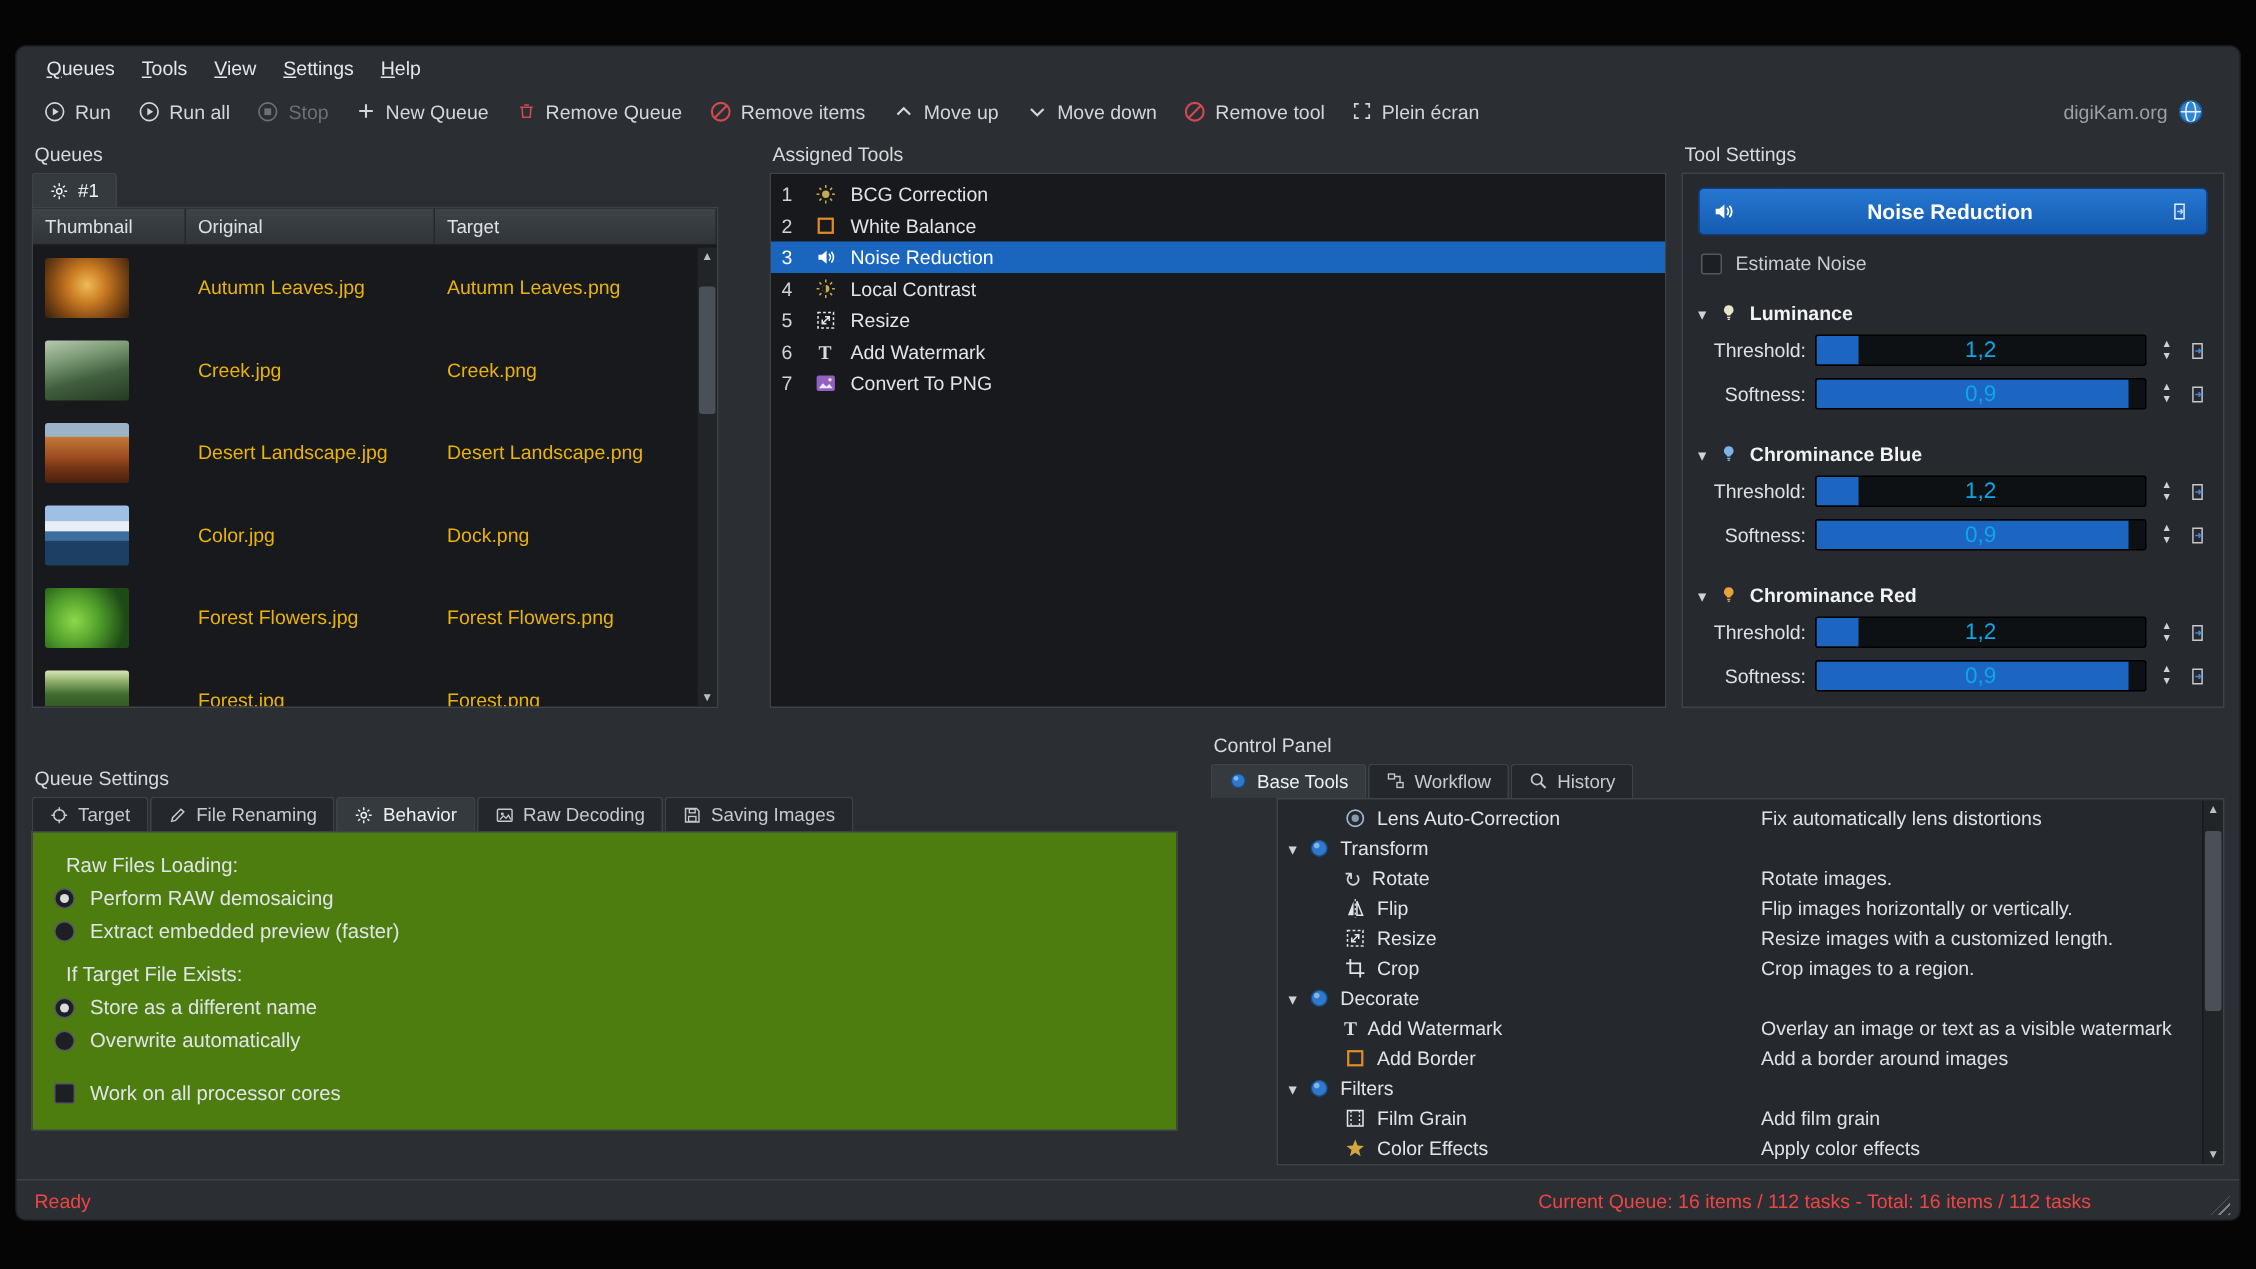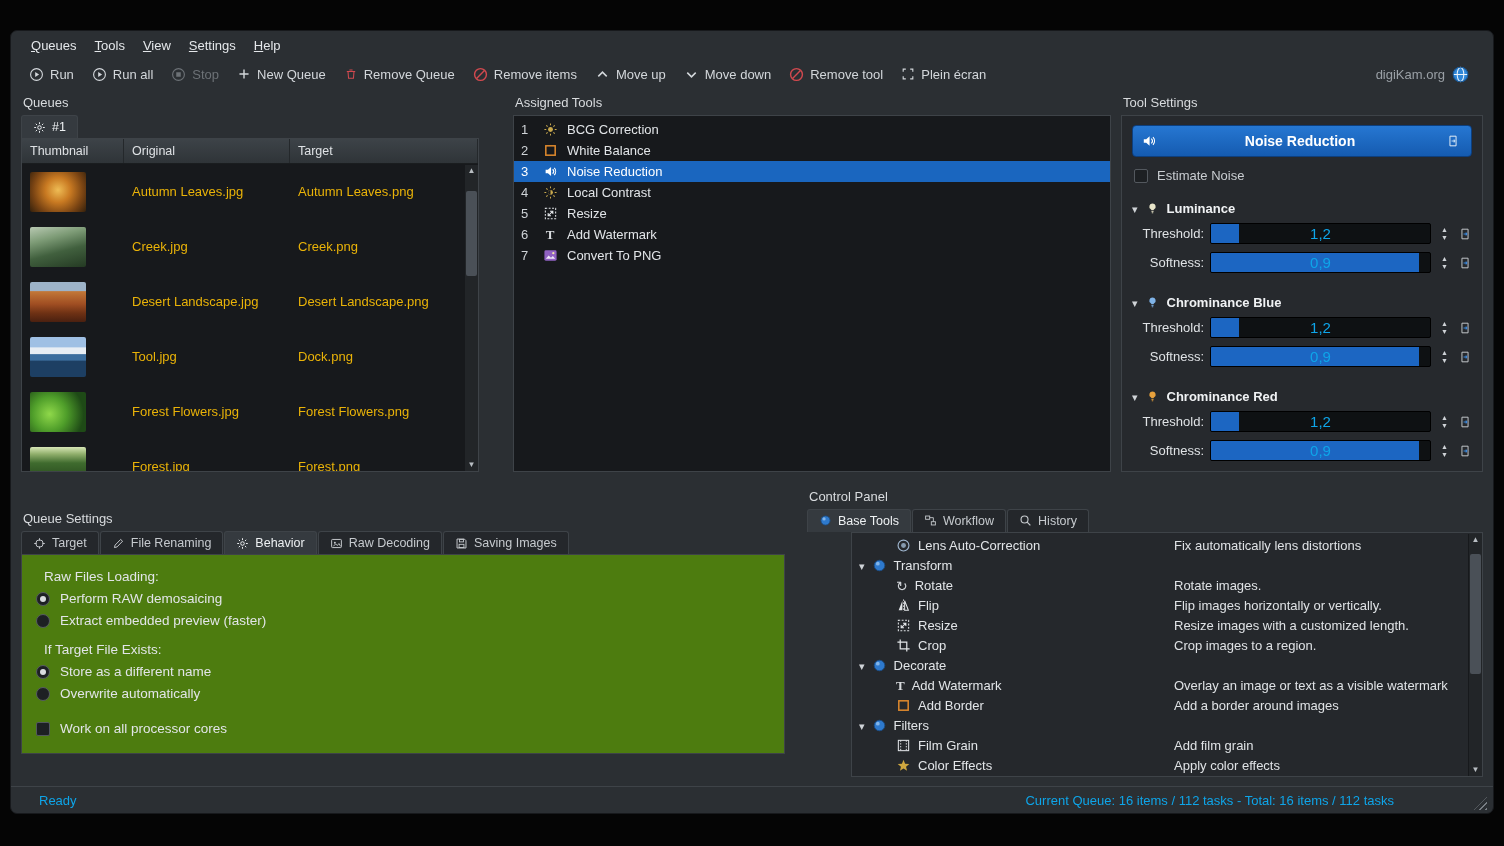--- a/index.html
+++ b/index.html
@@ -123,21 +123,21 @@
   .t-name{display:flex;align-items:center;gap:7px;}
   .t-cat{padding-left:7px;}
   .t-child{padding-left:44px;}
   .t-desc{position:absolute;left:322px;color:#dfe2e5;white-space:nowrap;}
   .ic-rotate::before{content:"↻";color:#cfd3d7;font-size:14px;line-height:14px;}
   .ic-T::before{content:"T";font-family:"Liberation Serif","DejaVu Serif",serif;font-weight:bold;
                 color:#d8dbde;font-size:13px;line-height:13px;}
 
   
   .statusbar{height:26px;flex:none;border-top:1px solid #3e4348;display:flex;align-items:center;
-             padding:0 6px 0 28px;color:#0ea5e9;}
+             padding:0 6px 0 12px;color:#ef4444;}
   .status-right{margin-right:80px;}
   .grip{width:13px;height:13px;align-self:flex-end;margin-bottom:3px;
         background:repeating-linear-gradient(315deg,#787e84 0 1.5px,transparent 1.5px 4.5px);
         clip-path:polygon(100% 0,100% 100%,0 100%);}
 </style>
 </head>
 <body>
 
 <div class="screen">
 <div class="window">
@@ -293,21 +293,21 @@
               <div class="c-thumb">
                     <div class="thumb th-desert"></div>
                   </div>
               <div class="c-orig"><span>Desert Landscape.jpg</span></div>
               <div class="c-target"><span>Desert Landscape.png</span></div>
             </div>
             <div class="q-row">
               <div class="c-thumb">
                     <div class="thumb th-dock"></div>
                   </div>
-              <div class="c-orig"><span>Tool.jpg</span></div>
+              <div class="c-orig"><span>Color.jpg</span></div>
               <div class="c-target"><span>Dock.png</span></div>
             </div>
             <div class="q-row">
               <div class="c-thumb">
                     <div class="thumb th-flowers"></div>
                   </div>
               <div class="c-orig"><span>Forest Flowers.jpg</span></div>
               <div class="c-target"><span>Forest Flowers.png</span></div>
             </div>
             <div class="q-row">

